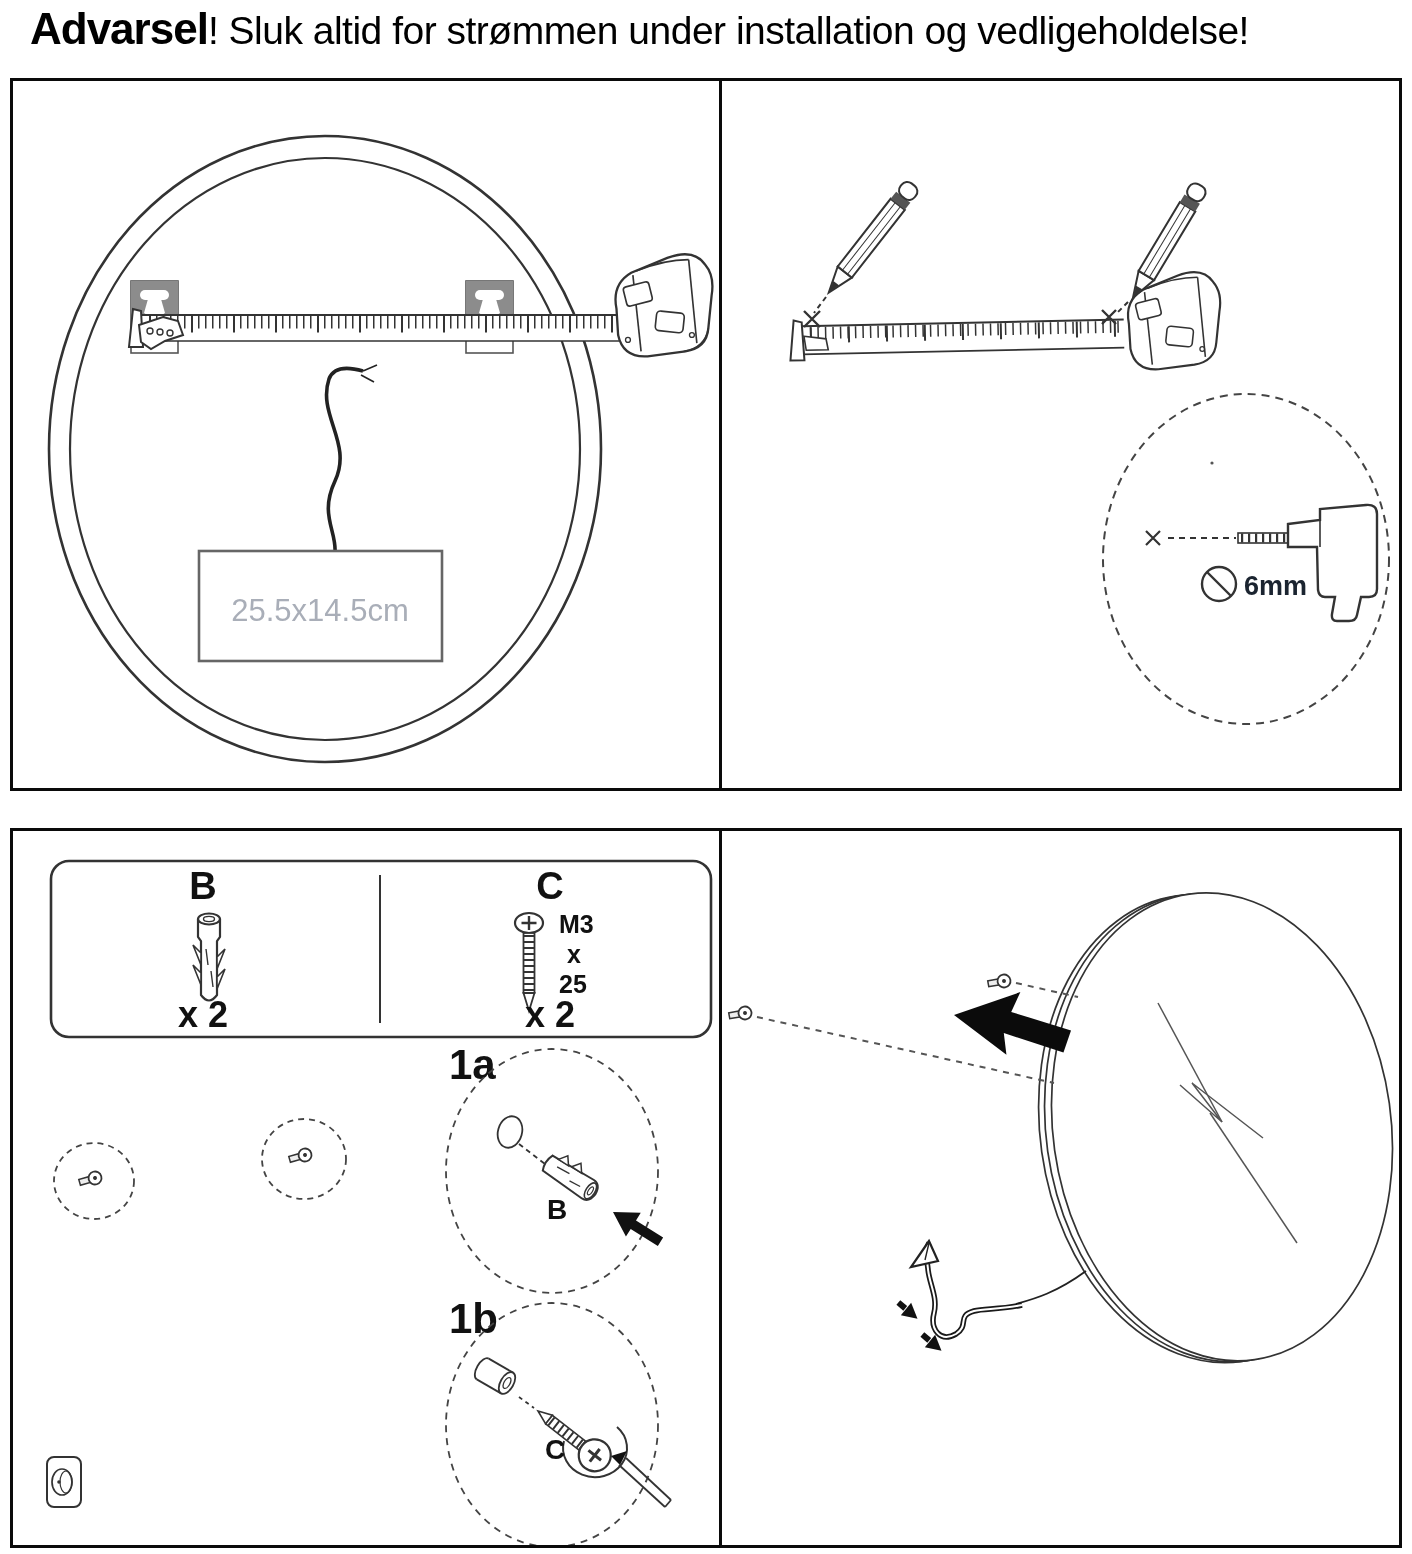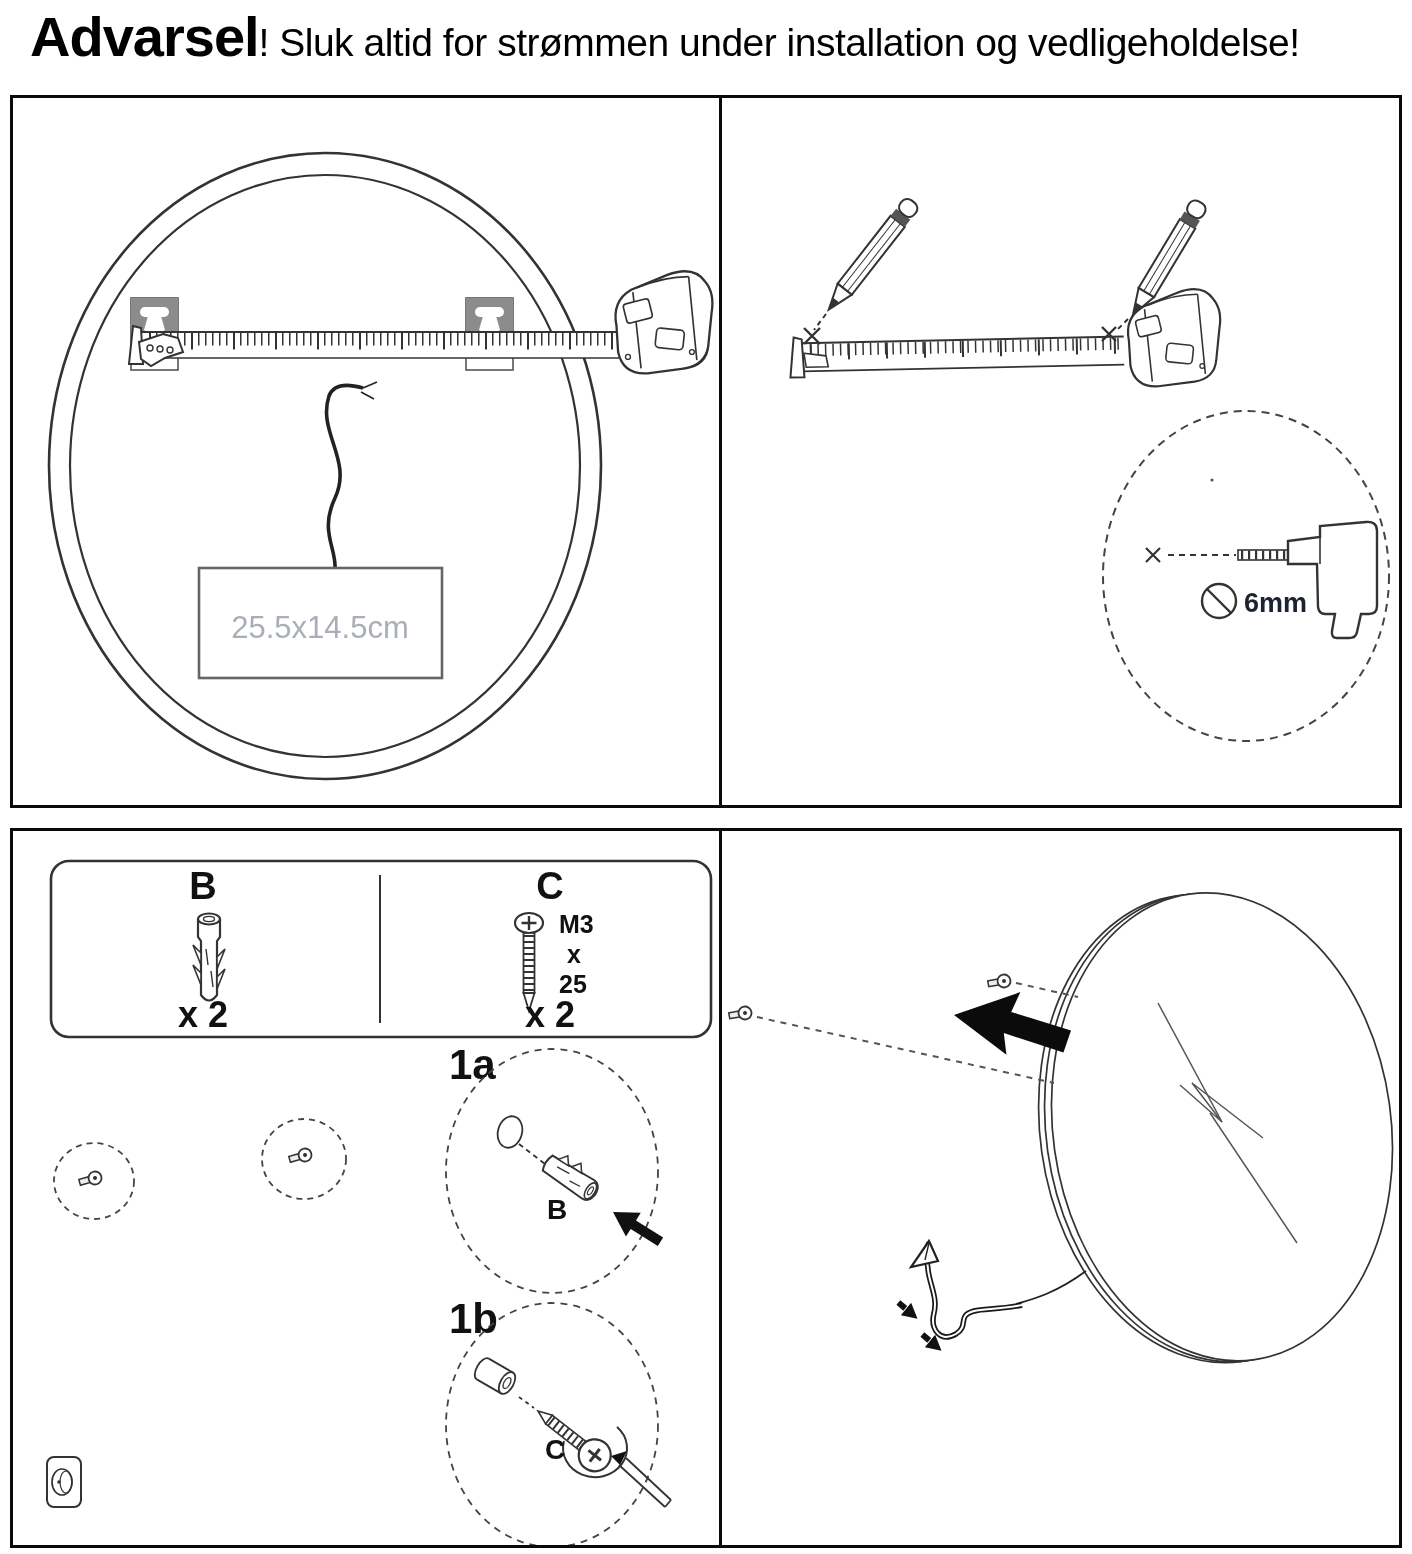--- a/index.html
+++ b/index.html
@@ -1,21 +1,21 @@
 <!DOCTYPE html>
 <html><head>
 <meta charset="utf-8">
 <style>
   html,body{margin:0;padding:0;background:#fff;}
   body{width:1412px;height:1554px;position:relative;font-family:"Liberation Sans",sans-serif;}
   .sheet{position:absolute;left:0;top:0;width:1412px;height:1554px;}
   .hdr{position:absolute;left:30px;top:4px;width:1360px;font-size:39px;color:#000;white-space:nowrap;letter-spacing:-0.5px;}
-  .hdr b{font-size:56px;font-weight:700;letter-spacing:-1px;}
+  .hdr b{font-size:44px;font-weight:700;letter-spacing:-1px;}
   .row{position:absolute;left:10px;width:1392px;border:3px solid #0a0a0a;display:flex;background:#fff;box-sizing:border-box;}
-  .row1{top:95px;height:713px;}
+  .row1{top:78px;height:713px;}
   .row2{top:828px;height:720px;}
   .pL{width:706px;border-right:3px solid #0a0a0a;box-sizing:content-box;position:relative;}
   .pR{flex:1;position:relative;}
   svg{display:block;}
   svg text{font-family:"Liberation Sans",sans-serif;}
 </style>
 </head>
 <body>
 
 <div class="sheet">

